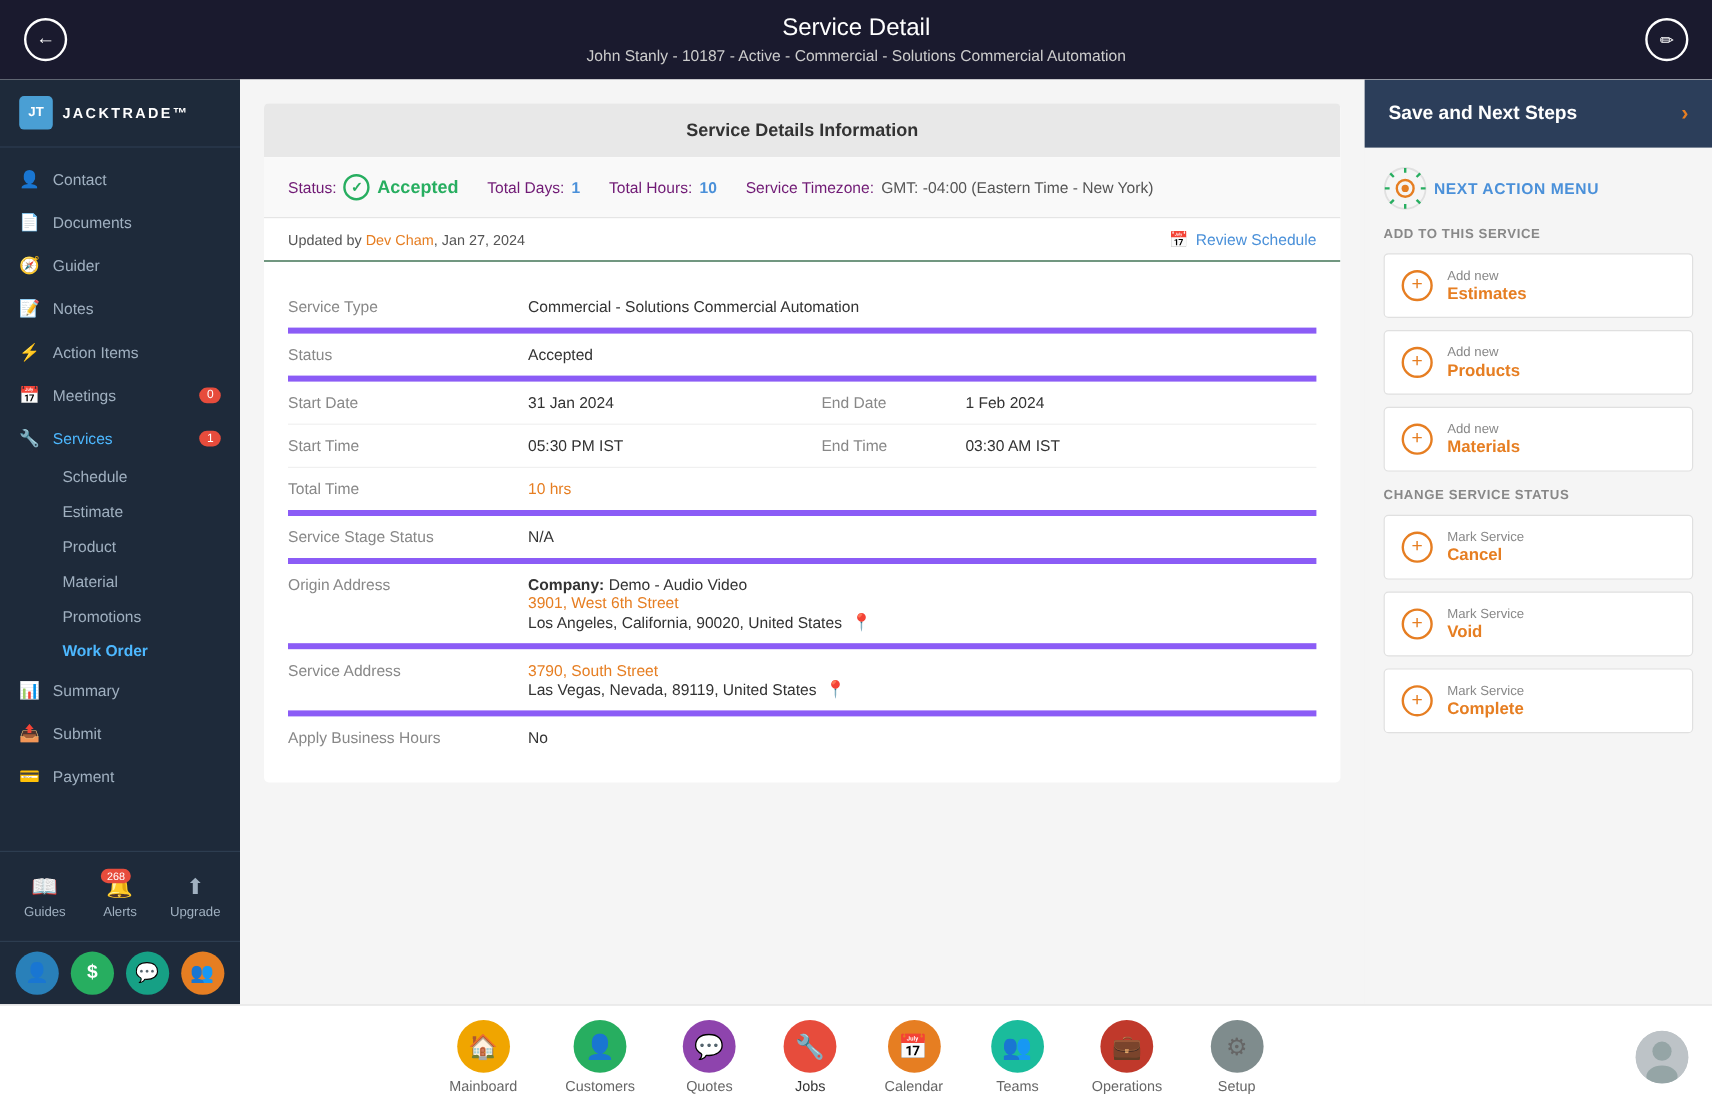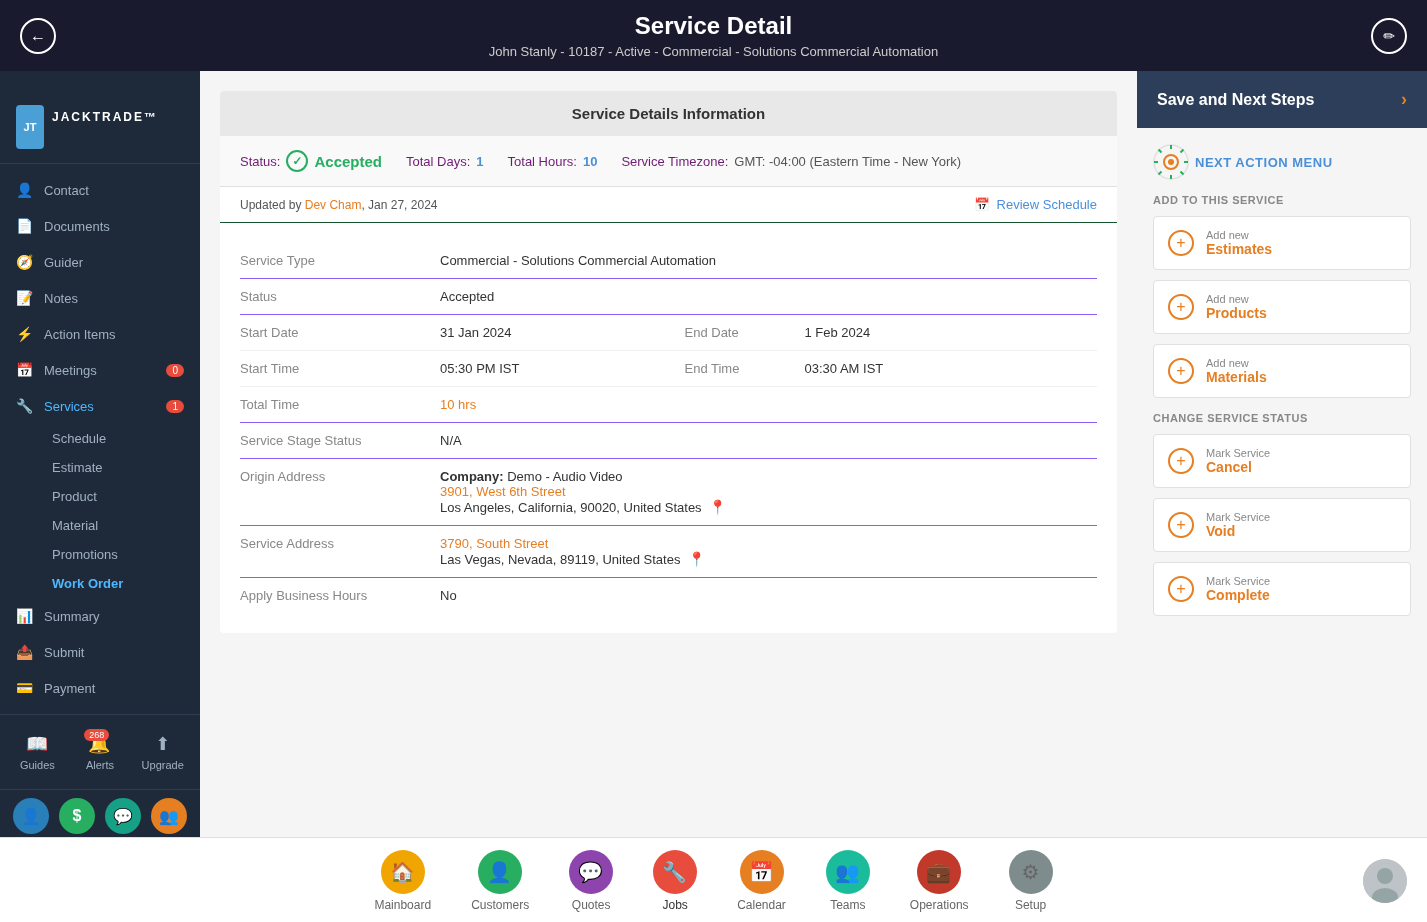--- a/index.html
+++ b/index.html
@@ -7,21 +7,21 @@
 
     
     .top-header {
       background: #1a1a2e;
       color: #fff;
       text-align: center;
       padding: 12px 60px;
       position: relative;
       flex-shrink: 0;
     }
-    .top-header h1 { font-size: 24px; font-weight: 700; }
+    .top-header h1 { font-size: 20px; font-weight: 400; }
     .top-header p { font-size: 13px; color: #ccc; margin-top: 4px; }
     .back-btn {
       position: absolute; left: 20px; top: 50%; transform: translateY(-50%);
       width: 36px; height: 36px; border-radius: 50%; border: 2px solid #fff;
       display: flex; align-items: center; justify-content: center;
       cursor: pointer; color: #fff; font-size: 16px;
     }
     .edit-btn {
       position: absolute; right: 20px; top: 50%; transform: translateY(-50%);
       width: 36px; height: 36px; border-radius: 50%; border: 2px solid #fff;
@@ -45,22 +45,22 @@
       flex-direction: column;
       flex-shrink: 0;
       overflow-y: auto;
     }
     .sidebar-logo {
       padding: 14px 16px;
       border-bottom: 1px solid #2d3d50;
       display: flex; align-items: center; gap: 8px;
     }
     .logo-icon {
-      width: 28px; height: 44px; background: #4a9fd4; border-radius: 4px;
-      display: flex; align-items: center; justify-content: center; font-size: 11px; font-weight: bold; color: #fff; margin-top: 20px;
+      width: 28px; height: 28px; background: #4a9fd4; border-radius: 4px;
+      display: flex; align-items: center; justify-content: center; font-size: 11px; font-weight: bold; color: #fff;
     }
     .logo-text { font-size: 12px; font-weight: 700; letter-spacing: 2px; color: #fff; }
     .sidebar-nav { flex: 1; padding: 8px 0; }
     .sidebar-item {
       display: flex; align-items: center; gap: 10px;
       padding: 10px 16px; cursor: pointer; color: #a0b0c0; font-size: 13px;
       position: relative;
     }
     .sidebar-item.active { color: #4db8ff; }
     .sidebar-item .badge {
@@ -146,21 +146,21 @@
     .updated-by-link { color: #e67e22; }
     .review-schedule-btn {
       display: flex; align-items: center; gap: 6px;
       color: #4a90d9; font-size: 13px; cursor: pointer;
     }
     .service-details-table {
       padding: 20px;
     }
     .detail-row {
       display: flex; align-items: flex-start;
-      padding: 10px 0; border-bottom: 1px solid #8b5cf6;
+      padding: 10px 0; border-bottom: 5px solid #8b5cf6;
       font-size: 13px;
     }
     .detail-row:last-child { border-bottom: none; }
     .detail-label {
       width: 200px; flex-shrink: 0; color: #888;
     }
     .detail-value { color: #333; flex: 1; }
     .detail-value.orange { color: #e67e22; }
     .detail-row-split {
       display: flex; align-items: flex-start;

